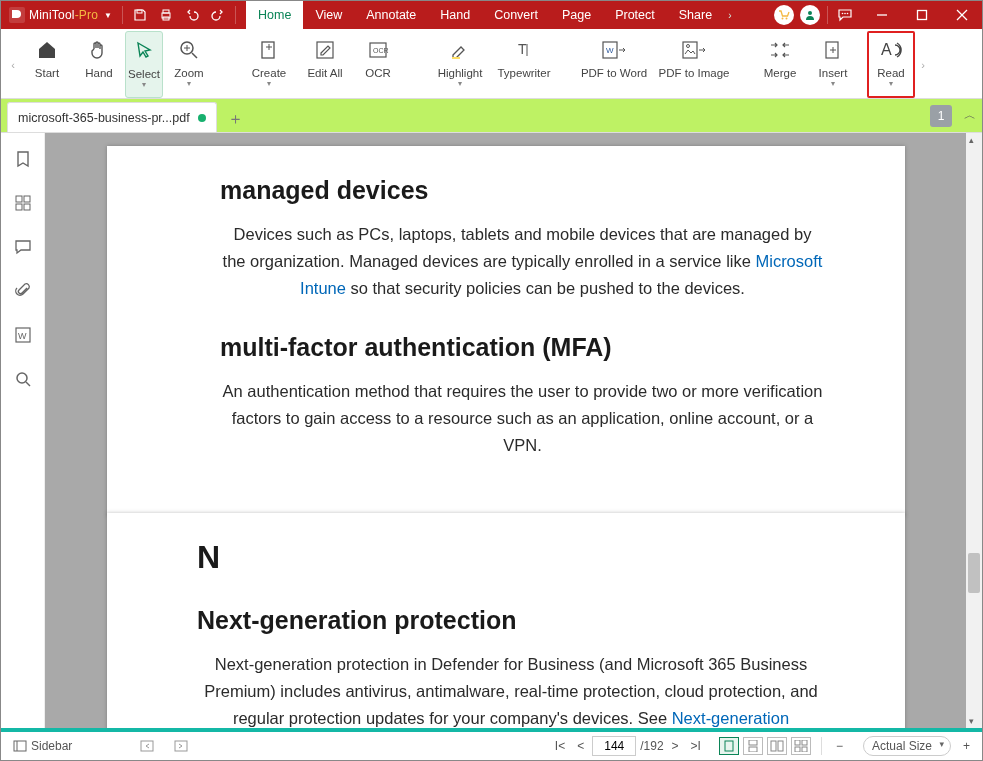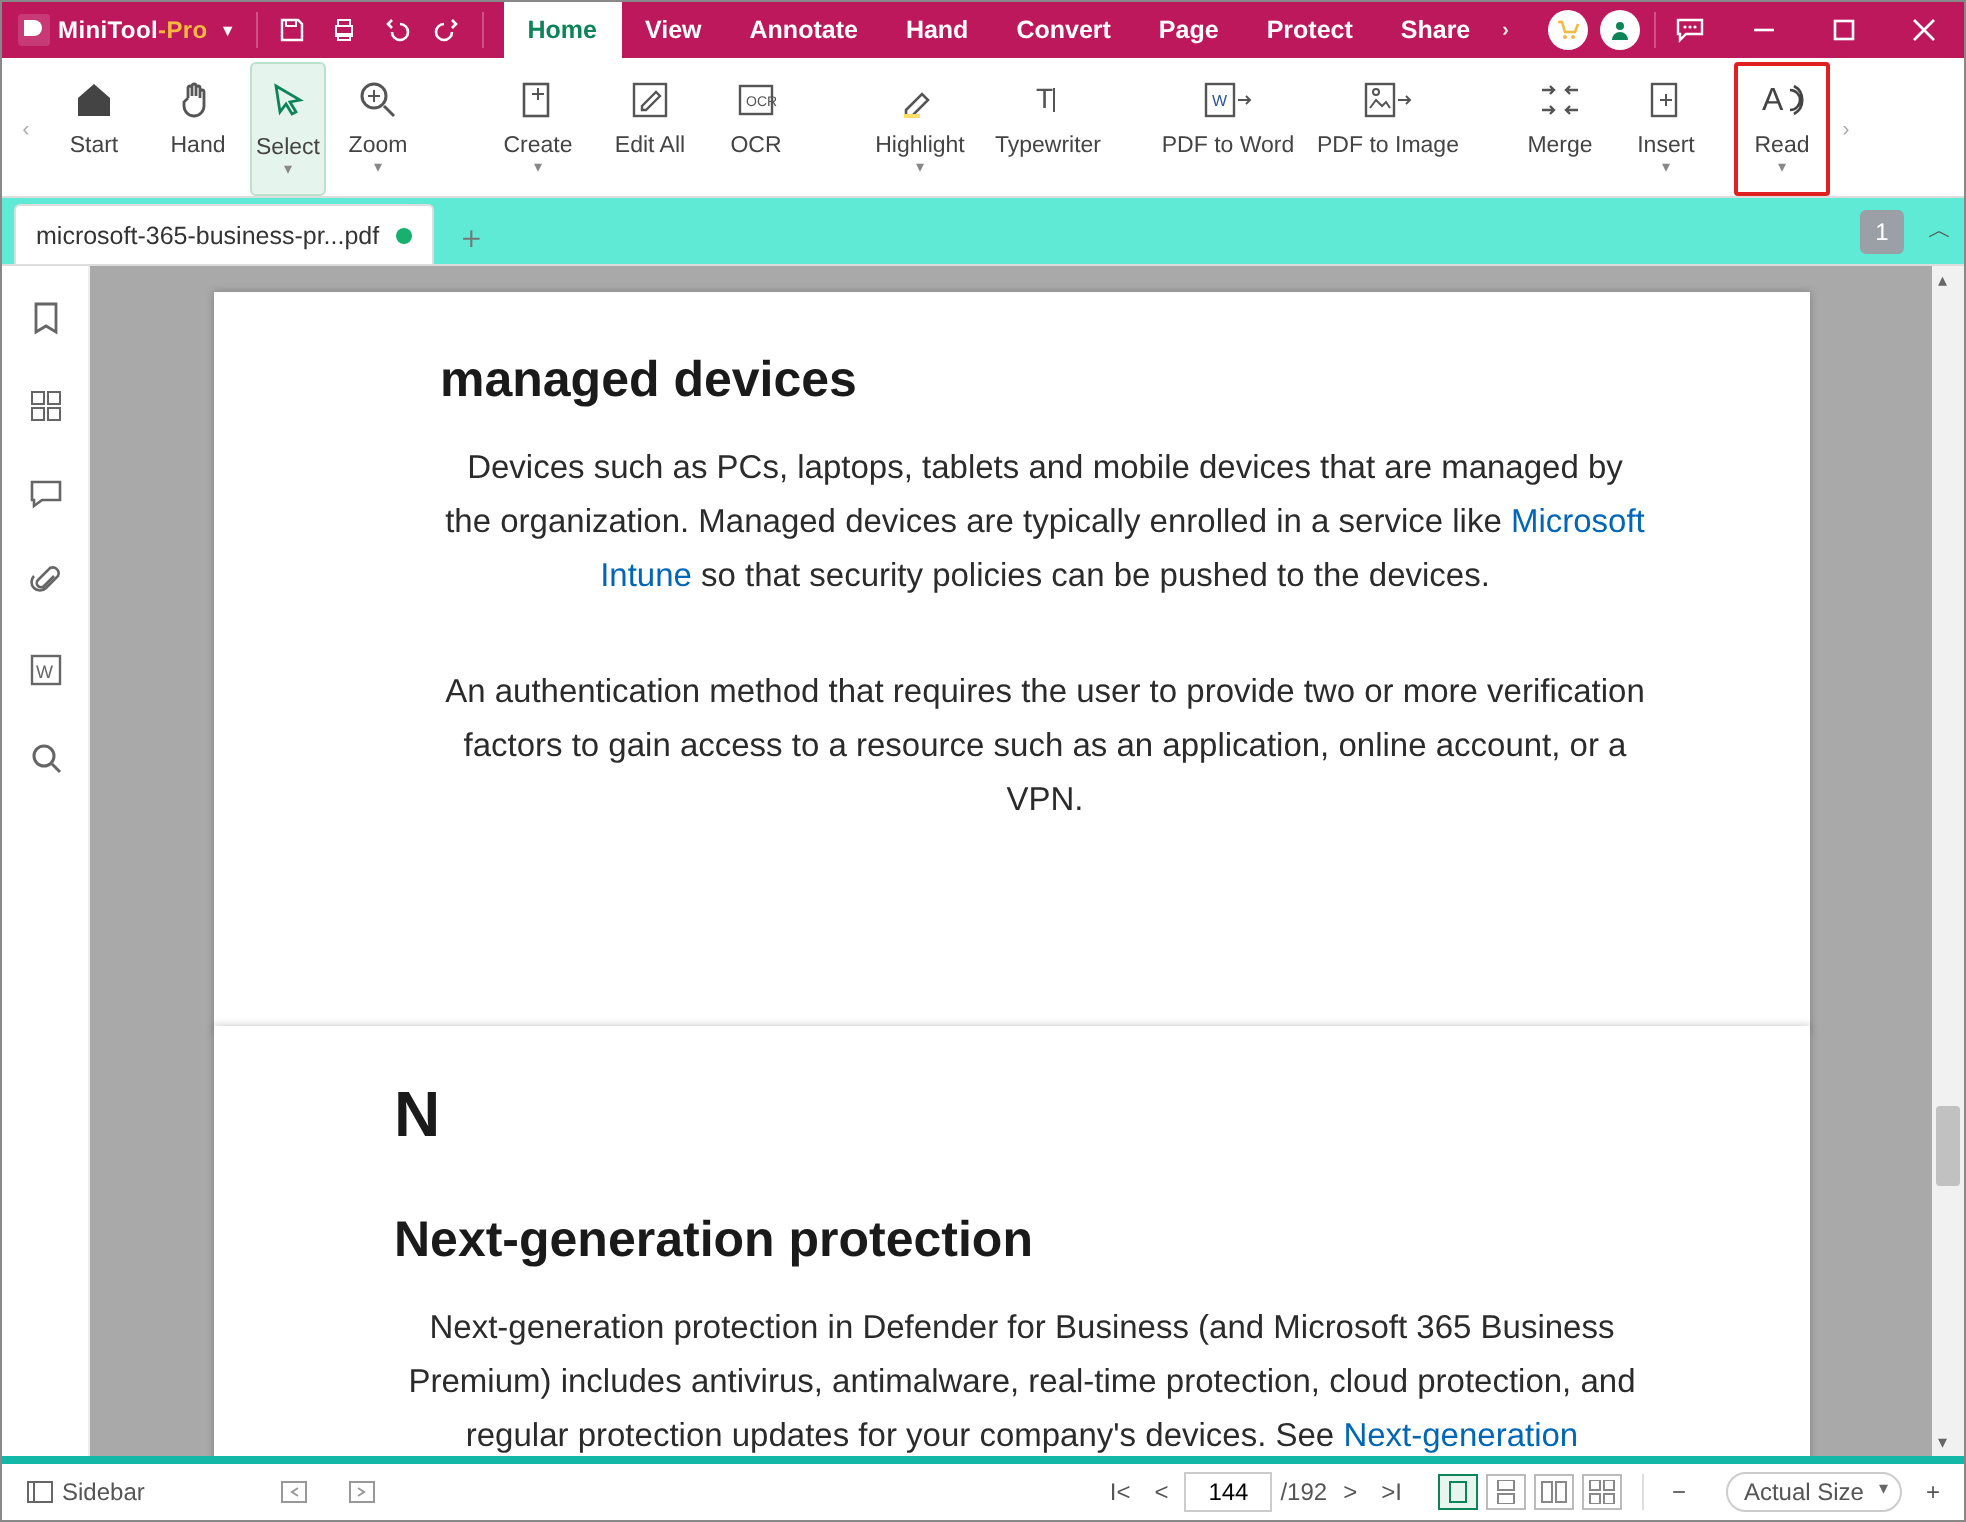--- a/index.html
+++ b/index.html
@@ -1,17 +1,17 @@
 <!DOCTYPE html>
 <html><head>
 <meta charset="utf-8">
 <style>
 * { margin: 0; padding: 0; box-sizing: border-box; font-family: "Segoe UI", Arial, sans-serif; }
 body { background: #fff; width: 983px; height: 761px; overflow: hidden; position: relative; border:1px solid #888;}
-.titlebar { height: 28px; background: #be185d; display: flex; align-items: center; color: #fff; font-size: 12px; position: relative; font-weight: bold; }
+.titlebar { height: 28px; background: #b91c1c; display: flex; align-items: center; color: #fff; font-size: 12px; position: relative; }
 .titlebar .logo { display:flex; align-items:center; padding:0 6px 0 8px; gap:4px;}
 .titlebar .appname { font-size:12px; letter-spacing:0.2px;}
 .titlebar .appname .pro { color:#f5b942;}
 .titlebar .tb-sep { width:1px; height:18px; background: rgba(255,255,255,0.25); margin:0 4px;}
 .titlebar .tb-btn { width:26px; height:28px; display:flex; align-items:center; justify-content:center; cursor:pointer;}
 .menus { display:flex; align-items:center; margin-left:6px; height:100%;}
 .menus .menu { padding:12px 12px; height:100%; display:flex; align-items:center; font-size:12.5px; cursor:pointer;}
 .menus .menu.active { background:#fff; color:#0b8457;}
 .titlebar .spacer { flex:1;}
 .titlebar .right-icons { display:flex; align-items:center; margin-right:4px;}
@@ -20,21 +20,21 @@
 
 .ribbon { height: 70px; background:#fff; border-bottom:1px solid #ddd; display:flex; align-items:stretch; padding:2px 4px 0 4px; position:relative;}
 .ribbon .tool { display:flex; flex-direction:column; align-items:center; justify-content:flex-start; padding:4px 2px 0 2px; cursor:pointer; color:#444; position:relative; border-radius:3px;}
 .ribbon .tool .ico { height:30px; display:flex; align-items:center; justify-content:center;}
 .ribbon .tool .lbl { font-size:11.5px; margin-top:2px; white-space:nowrap;}
 .ribbon .tool.selected { background:#e5f4ec; border:1px solid #b9e1cb;}
 .ribbon .tool .caret { font-size:8px; color:#888; line-height:8px; margin-top:1px;}
 .ribbon .read-highlight { border:2px solid #e02020; border-radius:2px; padding:2px 4px 0 4px;}
 .ribbon-scroll { width:16px; display:flex; align-items:center; justify-content:center; color:#aaa; font-size:11px;}
 
-.tabstrip { height:34px; display:flex; align-items:flex-end; background:#5eead4; border-bottom:1px solid #ddd; position:relative; padding-left:6px;}
+.tabstrip { height:34px; display:flex; align-items:flex-end; background:#bef264; border-bottom:1px solid #ddd; position:relative; padding-left:6px;}
 .doc-tab { height:30px; background:#fff; border:1px solid #ddd; border-bottom:none; border-radius:3px 3px 0 0; display:flex; align-items:center; padding:0 10px; font-size:12.5px; color:#333; gap:8px; max-width:236px;}
 .doc-tab .dot { width:8px; height:8px; border-radius:50%; background:#17b06e;}
 .add-tab { width:26px; height:26px; display:flex; align-items:center; justify-content:center; color:#777; cursor:pointer; margin-left:6px; font-size:16px;}
 .tabstrip .page-badge { position:absolute; right:30px; top:6px; width:22px; height:22px; background:#9aa0a6; color:#fff; font-size:12px; display:flex; align-items:center; justify-content:center; border-radius:3px;}
 .tabstrip .chev-up { position:absolute; right:6px; top:8px; color:#555; font-size:12px; cursor:pointer;}
 
 .workspace { position:absolute; top:132px; bottom:32px; left:0; right:0; display:flex;}
 .left-rail { width:44px; background:#fff; border-right:1px solid #eee; display:flex; flex-direction:column; align-items:center; padding-top:14px; gap:20px;}
 .left-rail .rail-btn { width:24px; height:24px; display:flex; align-items:center; justify-content:center; color:#666; cursor:pointer;}
 .doc-area { flex:1; position:relative; background:#a9a9a9; overflow:hidden;}
@@ -362,20 +362,21 @@
         </svg>
       </div>
   </div>
 
   <div class="doc-area">
     <div class="page page1">
       <h2>managed devices</h2>
       <p>
         <span>Devices such as PCs, laptops, tablets and mobile devices that are managed by the organization. Managed devices are typically enrolled in a service like </span><a href="#">Microsoft Intune</a><span> so that security policies can be pushed to the devices.</span>
       </p>
+      <h2>multi-factor authentication (MFA)</h2>
       <p>An authentication method that requires the user to provide two or more verification factors to gain access to a resource such as an application, online account, or a VPN.</p>
     </div>
     <div class="page page2">
       <h1>N</h1>
       <h2>Next-generation protection</h2>
       <p>
         <span>Next-generation protection in Defender for Business (and Microsoft 365 Business Premium) includes antivirus, antimalware, real-time protection, cloud protection, and regular protection updates for your company's devices. See </span><a href="#">Next-generation protection</a>
       </p>
     </div>
     <div class="scroll-gutter">

